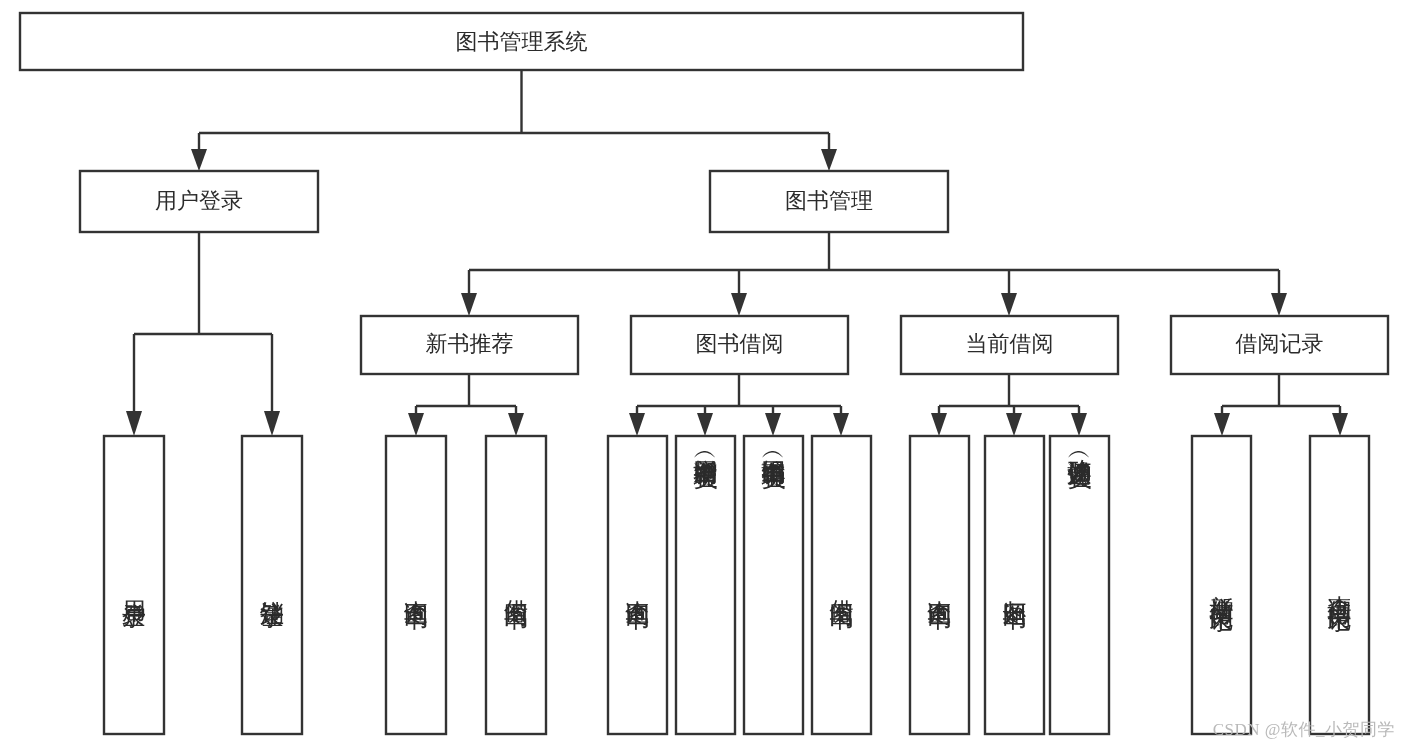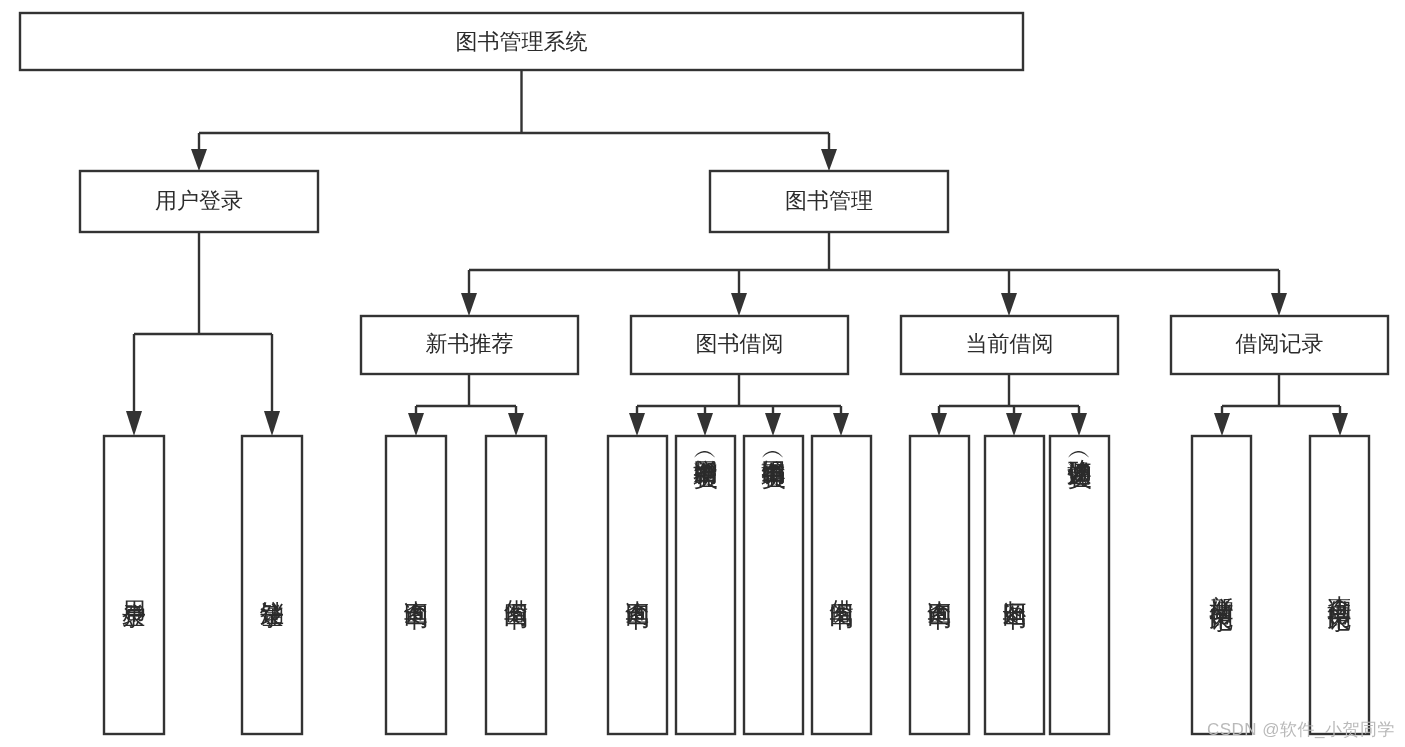--- a/index.html
+++ b/index.html
@@ -58,21 +58,21 @@
     stroke-linejoin: miter;
   }
   .arrow-head {
     fill: #333333;
     stroke: none;
   }
   #watermark {
     position: absolute;
     right: 10px;
     bottom: 6px;
-    font-family: Liberation Sans, sans-serif;
+    font-family: Liberation Serif, serif;
     font-size: 17px;
     color: #b9b9b9;
     letter-spacing: 0.5px;
     user-select: none;
   }
 </style>
 </head>
 <body>
 
 <svg id="diagram" viewBox="0 0 1405 747" xmlns="http://www.w3.org/2000/svg">

